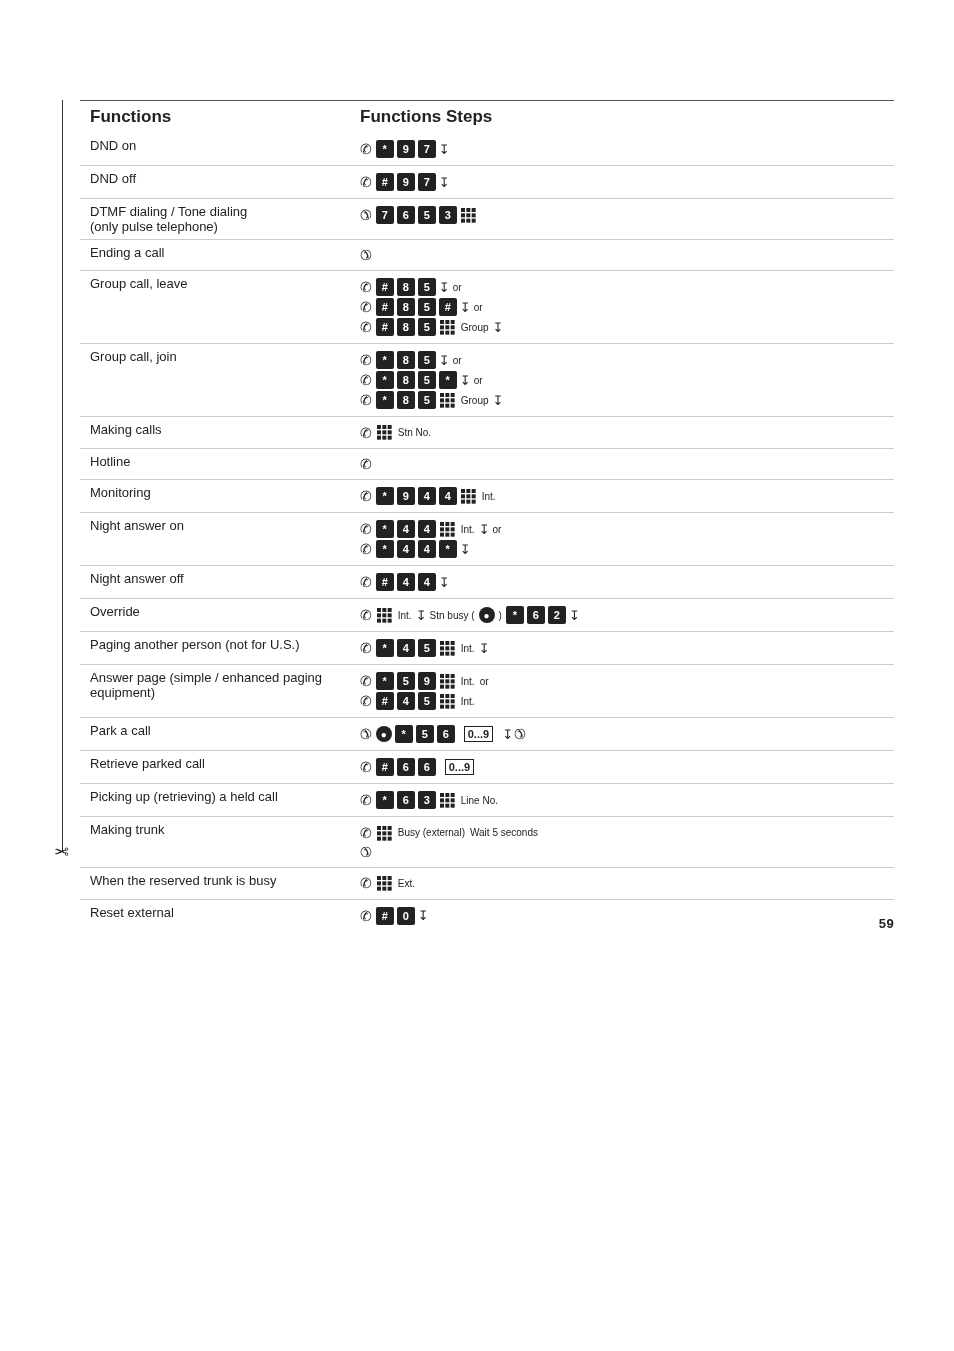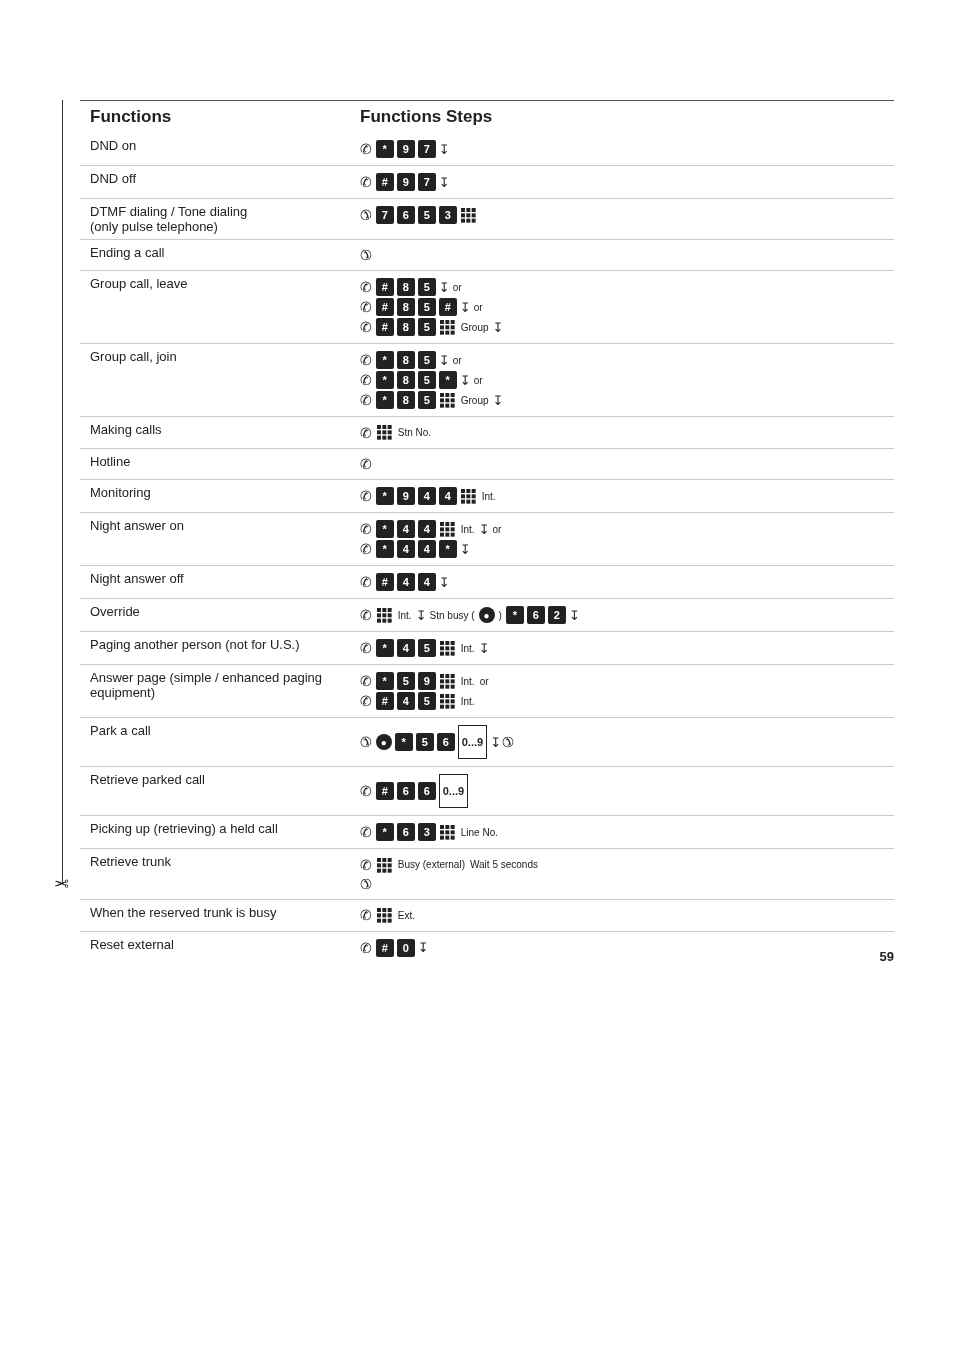--- a/index.html
+++ b/index.html
@@ -135,33 +135,34 @@
     .bold-text {
       font-weight: normal;
     }
 
     .page-number {
       position: absolute;
       right: 60px;
       bottom: 60px;
       font-size: 13px;
       font-weight: bold;
+      font-family: Liberation Mono, monospace;
     }
 
     
     .range-box {
       display: inline-flex;
       align-items: center;
       border: 1.5px solid #222;
       padding: 0 3px;
-      height: 34px;
+      height: 16px;
       font-size: 11px;
       font-weight: bold;
       vertical-align: middle;
-      margin: 0 1px;
+      margin: 0 7px;
     }
 
     .circle-key {
       display: inline-flex;
       align-items: center;
       justify-content: center;
       width: 16px;
       height: 16px;
       border-radius: 50%;
       background: #222;
@@ -560,21 +561,21 @@
                     <rect x="8" y="4" width="3" height="3" fill="#222"></rect>
                     <rect x="0" y="8" width="3" height="3" fill="#222"></rect>
                     <rect x="4" y="8" width="3" height="3" fill="#222"></rect>
                     <rect x="8" y="8" width="3" height="3" fill="#222"></rect>
                   </svg></span>
                 <span class="op-text">Line No.</span>
               </div>
             </td>
           </tr>
           <tr>
-            <td class="func-col">Retrieve trunk</td>
+            <td class="func-col">Making trunk</td>
             <td class="op-col">
               <div class="op-row">
                 <span class="icon-phone">✆</span>
                 <span class="icon-grid"><svg width="16" height="16" viewBox="0 0 12 12" style="vertical-align: middle;">
                     <rect x="0" y="0" width="3" height="3" fill="#222"></rect>
                     <rect x="4" y="0" width="3" height="3" fill="#222"></rect>
                     <rect x="8" y="0" width="3" height="3" fill="#222"></rect>
                     <rect x="0" y="4" width="3" height="3" fill="#222"></rect>
                     <rect x="4" y="4" width="3" height="3" fill="#222"></rect>
                     <rect x="8" y="4" width="3" height="3" fill="#222"></rect>

